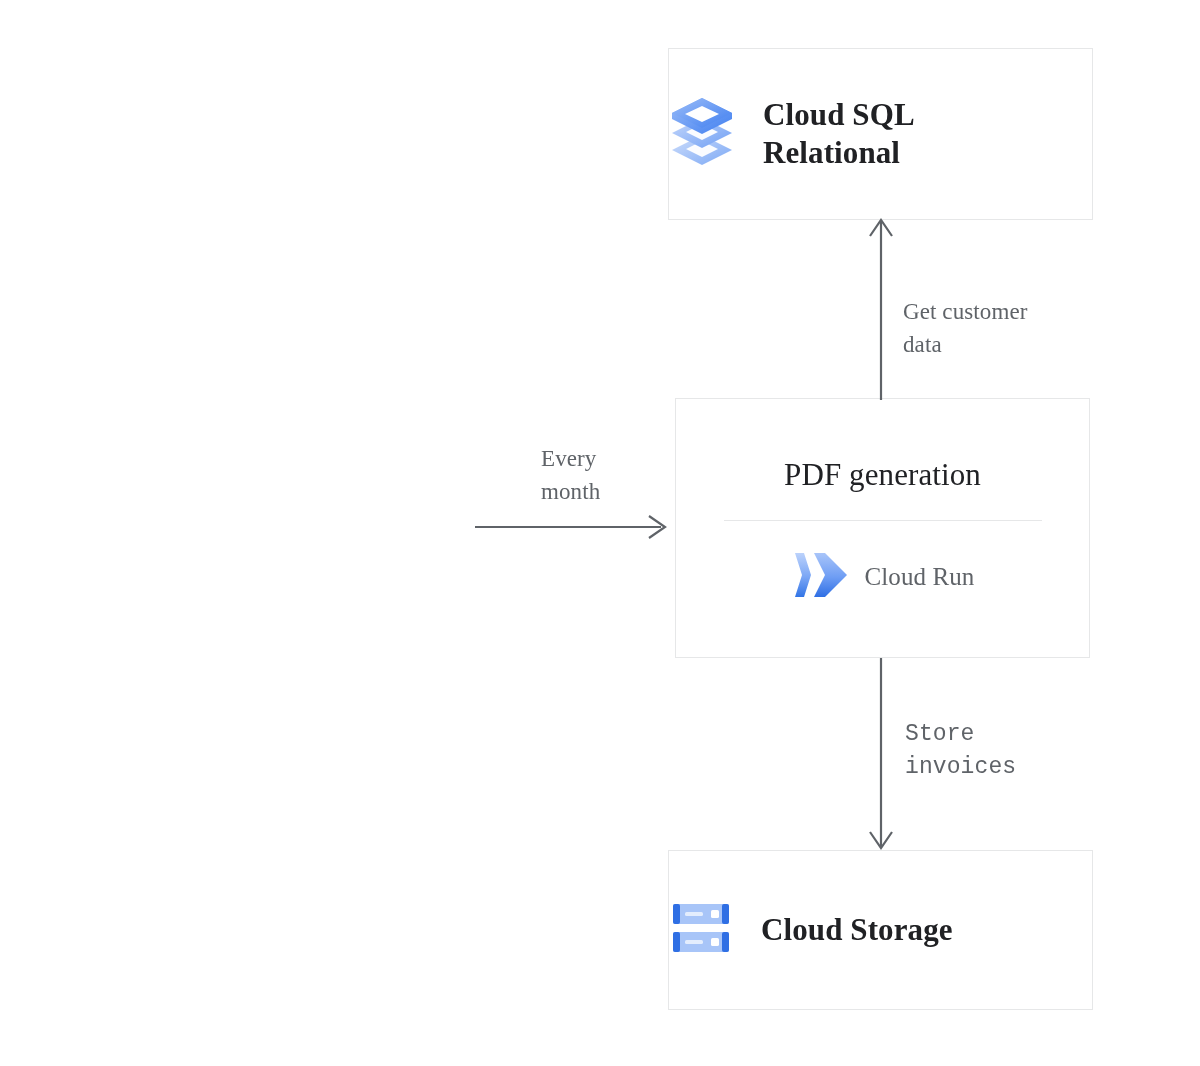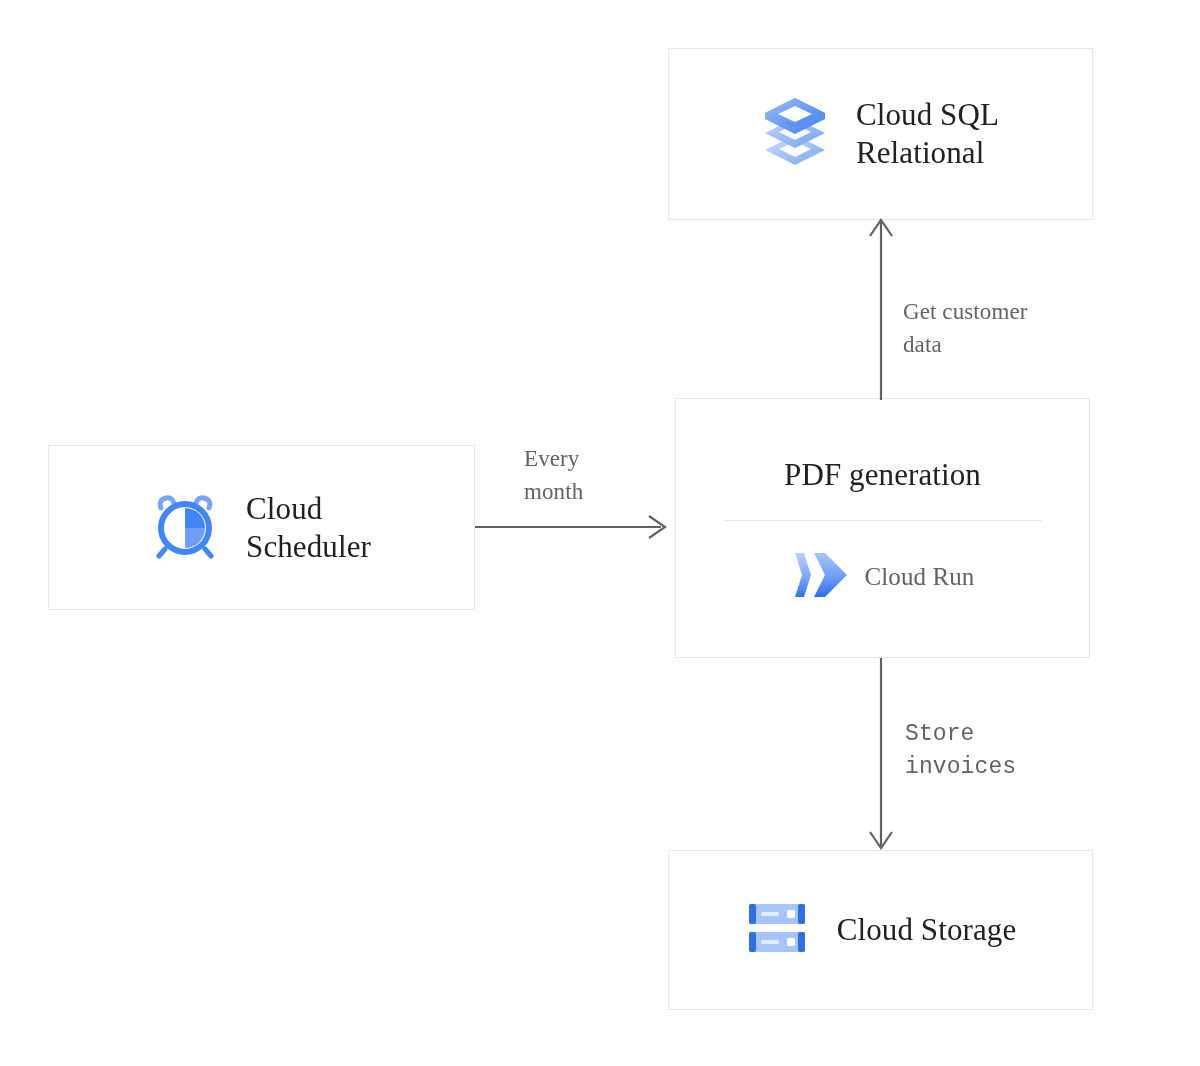--- a/index.html
+++ b/index.html
@@ -24,22 +24,22 @@
     position: absolute;
     background: #ffffff;
     border: 1px solid #e6e7e8;
     box-sizing: border-box;
   }
   .node-inner {
     position: absolute;
     top: 0; left: 0; right: 0; bottom: 0;
     display: flex;
     align-items: center;
-    justify-content: center;
     gap: 28px;
+    font-weight: bold;
   }
   .node-label {
     font-size: 31px;
     line-height: 1.22;
     color: #202124;
     white-space: pre-line;
     letter-spacing: 0.1px;
   }
 
   
@@ -84,21 +84,21 @@
 
   
   .edge-label {
     position: absolute;
     font-size: 23px;
     line-height: 1.42;
     color: #5f6368;
     white-space: pre-line;
     letter-spacing: 0.1px;
   }
-  #label-every-month   { left: 524px; top: 443px; font-family: Liberation Serif, serif; }
+  #label-every-month   { left: 541px; top: 443px; font-family: Liberation Serif, serif; }
   #label-get-customer  { left: 903px; top: 296px; }
   #label-store-invoices{ left: 905px; top: 718px; font-family: Liberation Mono, monospace; }
 
   
   .arrow-svg {
     position: absolute;
     overflow: visible;
   }
   .arrow-line {
     stroke: #5f6368;
@@ -149,42 +149,20 @@
           <path d="M33 3 L63 18 L63 24 L33 39 L3 24 L3 18 Z" fill="url(#sqlTop)"></path>
           <path d="M33 3 L63 18 L33 33 L3 18 Z" fill="url(#sqlTop)"></path>
           <path d="M33 11 L50 19 L33 27 L16 19 Z" fill="#ffffff"></path>
         </svg>
       </span>
       <span class="node-label">Cloud SQL
 Relational</span>
     </div>
   </div>
 
-  <div class="node" id="node-cloud-scheduler">
-    <div class="node-inner">
-      <span class="icon">
-        <svg width="66" height="66" viewBox="0 0 66 66">
-
-          <path d="M9 15 Q6 7 14 5 Q20 4 22 10" stroke="#7aa5f6" stroke-width="5" fill="none" stroke-linecap="round"></path>
-          <path d="M57 15 Q60 7 52 5 Q46 4 44 10" stroke="#7aa5f6" stroke-width="5" fill="none" stroke-linecap="round"></path>
-
-          <path d="M13 56 L7 63" stroke="#4285f4" stroke-width="5" stroke-linecap="round"></path>
-          <path d="M53 56 L59 63" stroke="#4285f4" stroke-width="5" stroke-linecap="round"></path>
-
-          <circle cx="33" cy="35" r="24" fill="none" stroke="#4285f4" stroke-width="6"></circle>
-
-          <path d="M33 35 L33 15 A20 20 0 0 1 53 35 Z" fill="#4285f4"></path>
-
-          <path d="M33 35 L53 35 A20 20 0 0 1 33 55 Z" fill="#6f9ff4"></path>
-        </svg>
-      </span>
-      <span class="node-label">Cloud
-Scheduler</span>
-    </div>
-  </div>
 
   <div class="node" id="node-pdf-generation">
     <div class="card">
       <div class="card-title">PDF generation</div>
       <div class="card-divider"></div>
       <div class="card-service">
         <span class="icon">
           <svg width="60" height="52" viewBox="0 0 60 52">
             <defs>
               <linearGradient id="runGrad" x1="0" y1="0" x2="0" y2="1">

